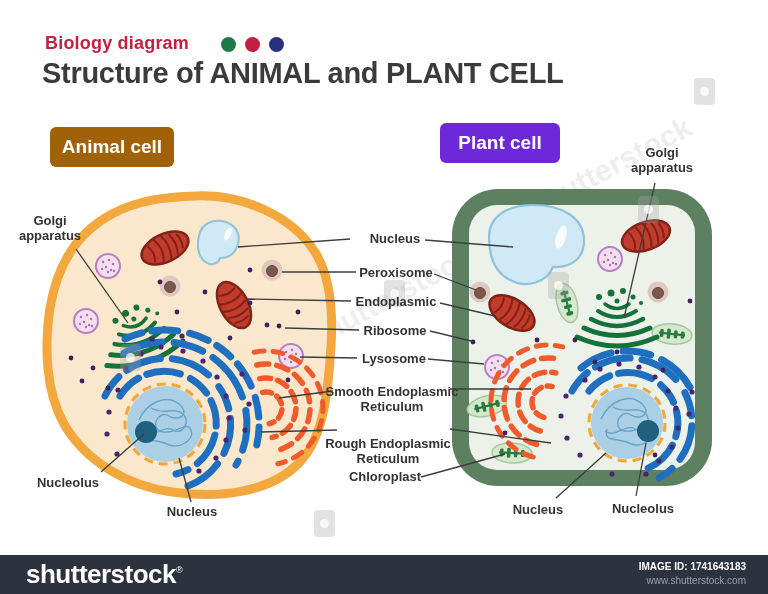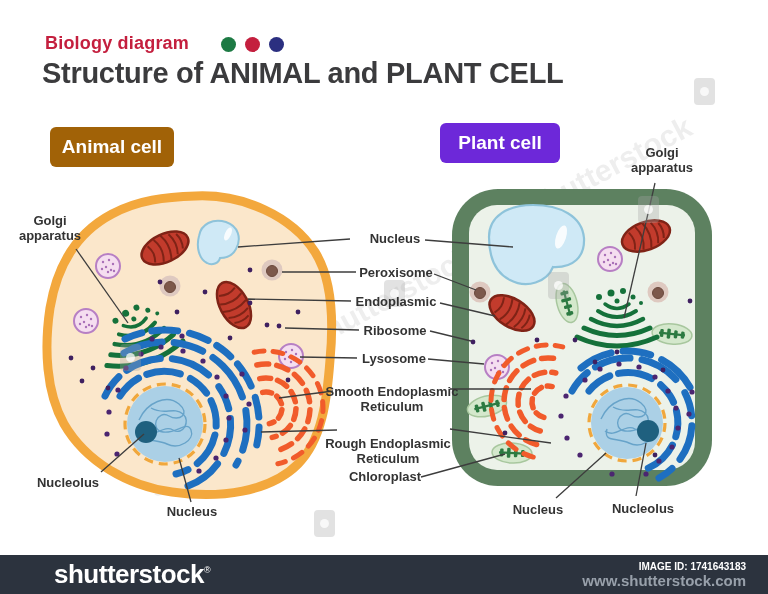--- a/index.html
+++ b/index.html
@@ -22,25 +22,25 @@
   
   #art{position:absolute;left:0;top:0;}
   
   .ghost{position:absolute;font-size:30px;font-weight:bold;color:rgba(125,125,125,.13);
          transform:rotate(-28deg);pointer-events:none;}
   .cam{position:absolute;width:21px;height:27px;background:rgba(165,165,165,.32);border-radius:4px;
        display:flex;align-items:center;justify-content:center;}
   .cam span{width:9px;height:9px;border-radius:50%;background:rgba(255,255,255,.75);display:block;}
   
   .footer{position:absolute;left:0;top:555px;width:768px;height:39px;background:#2c333e;}
-  .logo{position:absolute;left:26px;top:4px;color:#fff;font-size:26px;font-weight:bold;letter-spacing:-.5px;margin-left:28px;}
+  .logo{position:absolute;left:26px;top:4px;color:#fff;font-size:26px;font-weight:bold;letter-spacing:-.5px;}
   .logo sup{font-size:9px;font-weight:normal;}
   .fmeta{position:absolute;right:22px;top:5px;text-align:right;line-height:14px;}
   .fmeta .id{color:#ffffff;font-size:10px;font-weight:bold;}
-  .fmeta .site{color:#98a0aa;font-size:15px;font-weight:bold;}
+  .fmeta .site{color:#98a0aa;font-size:10px;}
 </style>
 </head>
 <body>
 
 <div id="stage">
 
   <div class="ghost" style="left:300px;top:280px;">shutterstock</div>
   <div class="ghost" style="left:520px;top:150px;">shutterstock</div>
   <div class="ghost" style="left:140px;top:430px;">shutterstock</div>
 

